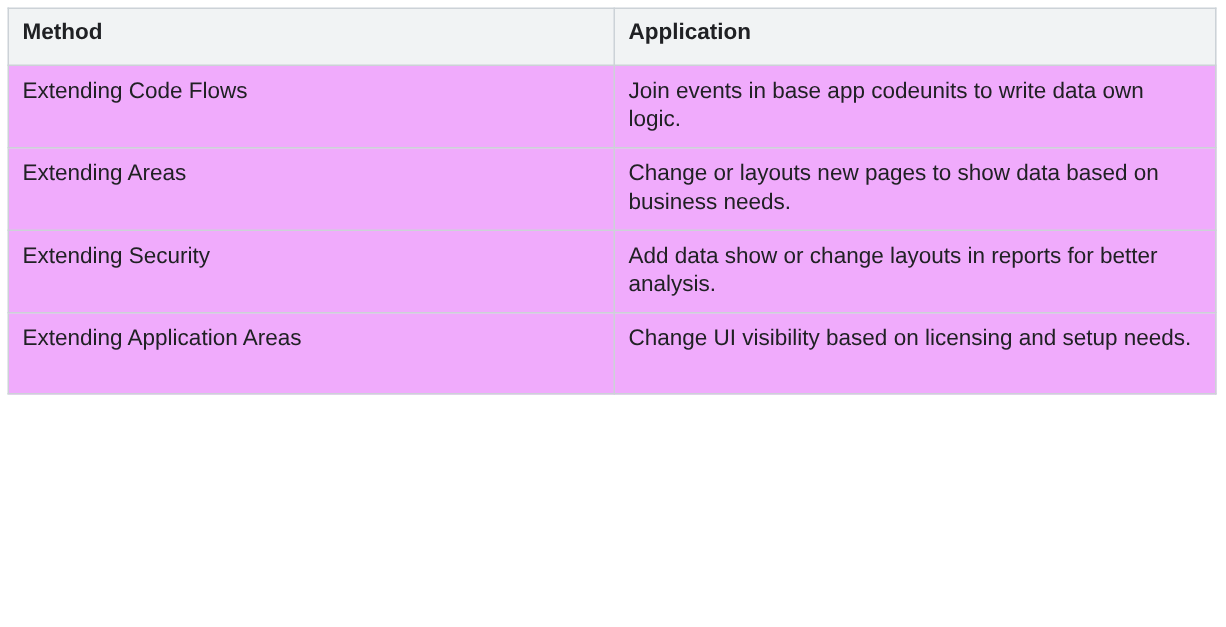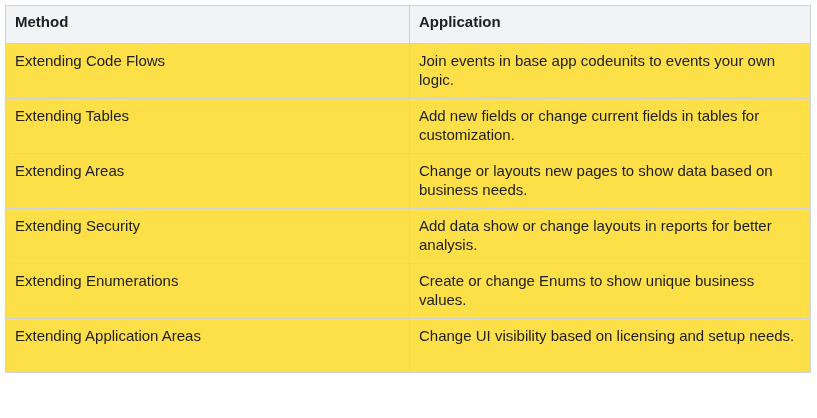--- a/index.html
+++ b/index.html
@@ -43,21 +43,21 @@
   }
   table.methods-table thead th {
     background: #f1f3f4;
     font-weight: bold;
     color: #202124;
     height: 25px;
     padding-top: 6px;
     padding-bottom: 6px;
   }
   table.methods-table tbody td {
-    background: #fde047;
+    background: #f0abfc;
     font-weight: normal;
     color: #202124;
     height: 37px;
   }
   table.methods-table tbody tr td.cell-method {
     white-space: nowrap;
   }
 </style>
 </head>
 <body>
@@ -70,37 +70,29 @@
     </colgroup>
     <thead>
       <tr>
         <th>Method</th>
         <th>Application</th>
       </tr>
     </thead>
     <tbody>
       <tr>
         <td class="cell-method">Extending Code Flows</td>
-        <td class="cell-description">Join events in base app codeunits to events your own logic.</td>
-      </tr>
-      <tr>
-        <td class="cell-method">Extending Tables</td>
-        <td class="cell-description">Add new fields or change current fields in tables for customization.</td>
+        <td class="cell-description">Join events in base app codeunits to write data own logic.</td>
       </tr>
       <tr>
         <td class="cell-method">Extending Areas</td>
         <td class="cell-description">Change or layouts new pages to show data based on business needs.</td>
       </tr>
       <tr>
         <td class="cell-method">Extending Security</td>
         <td class="cell-description">Add data show or change layouts in reports for better analysis.</td>
-      </tr>
-      <tr>
-        <td class="cell-method">Extending Enumerations</td>
-        <td class="cell-description">Create or change Enums to show unique business values.</td>
       </tr>
       <tr>
         <td class="cell-method">Extending Application Areas</td>
         <td class="cell-description">Change UI visibility based on licensing and setup needs.</td>
       </tr>
 
     </tbody>
   </table>
 </div>
 

